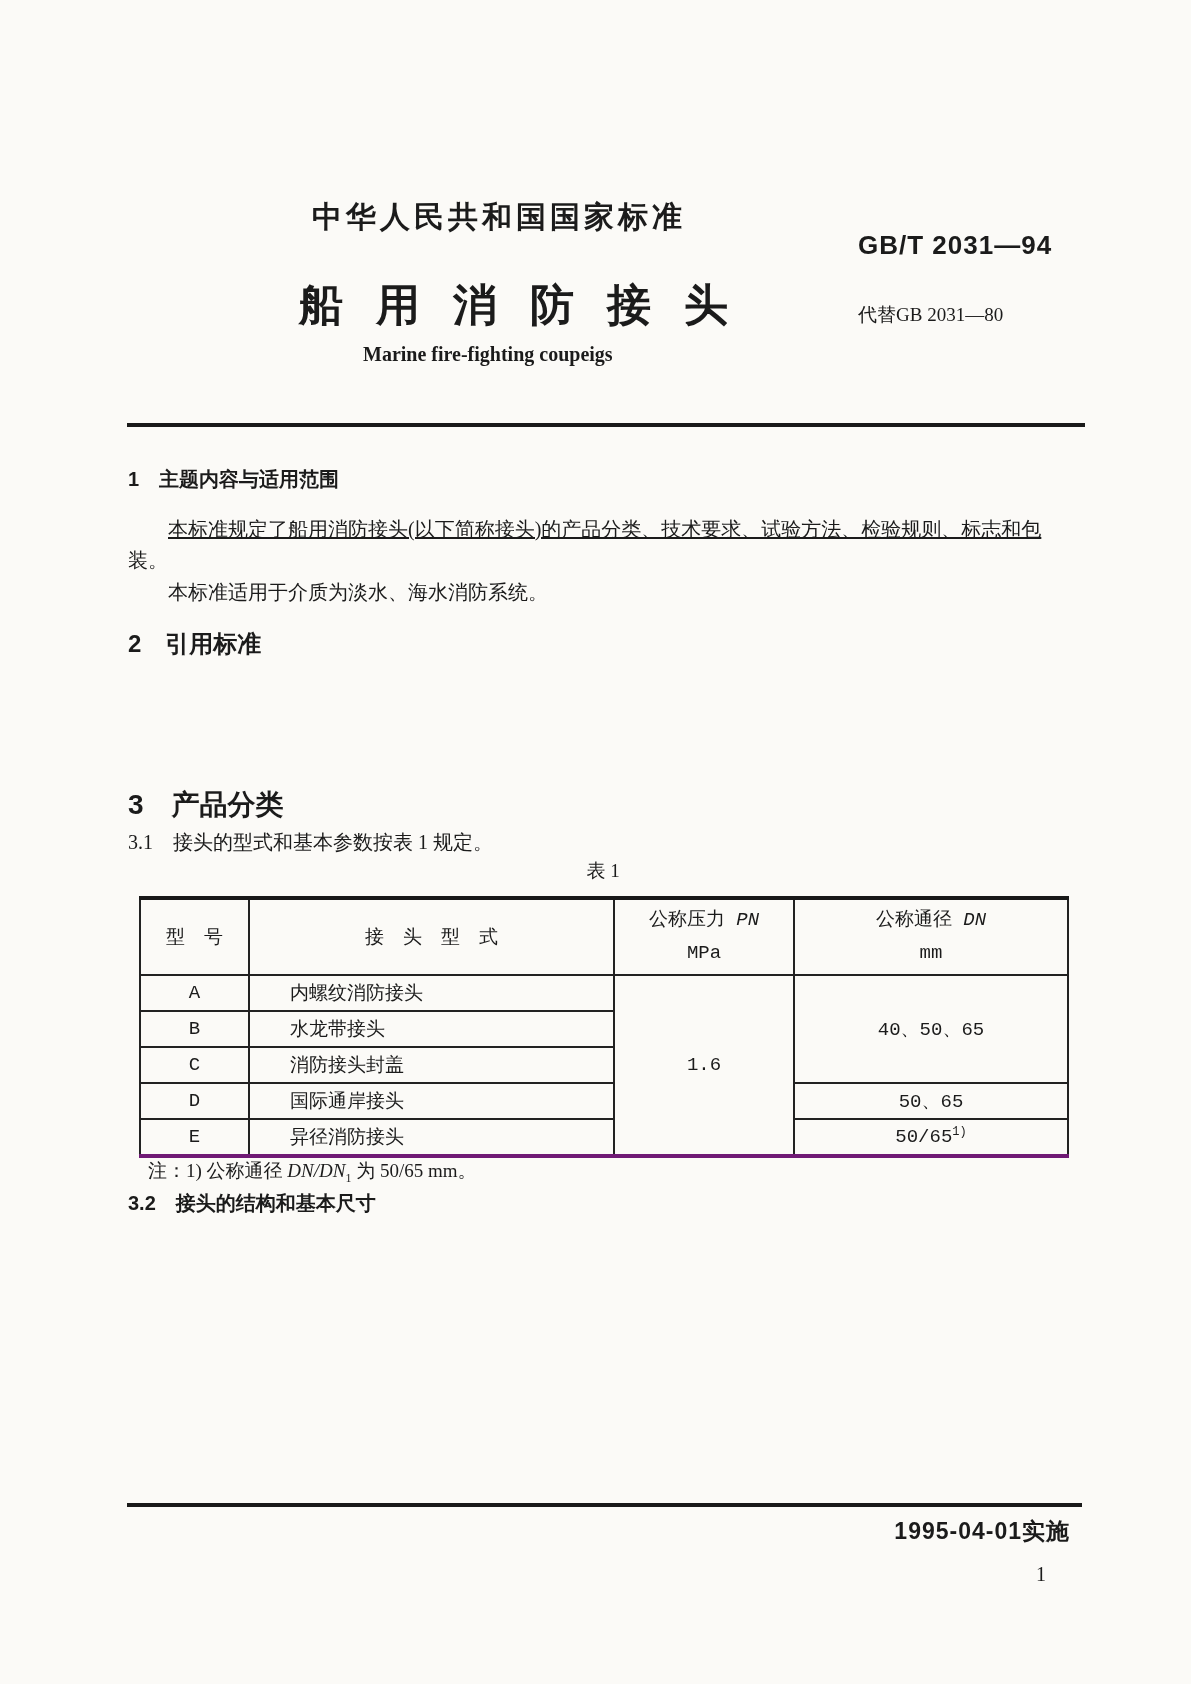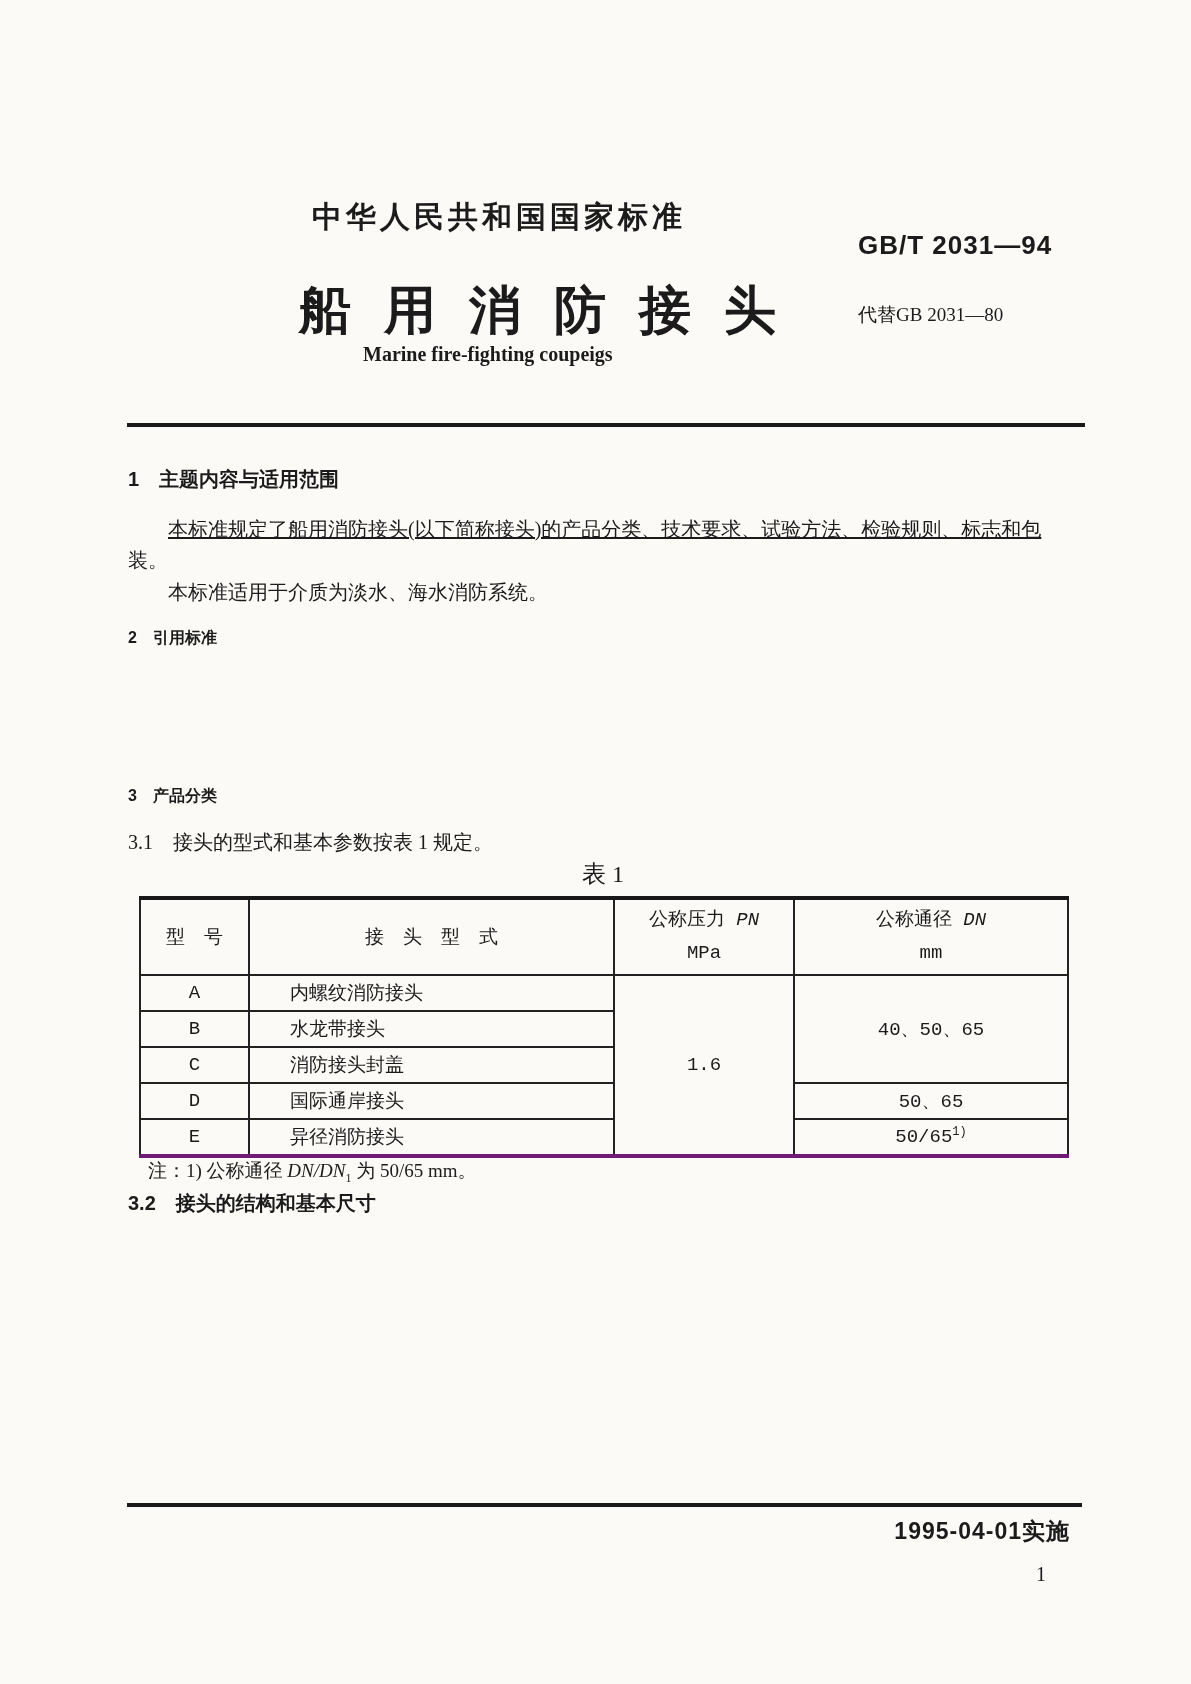--- a/index.html
+++ b/index.html
@@ -12,38 +12,38 @@
     overflow:hidden;
     font-family:"Liberation Serif","DejaVu Serif",serif;
   }
   .abs{position:absolute;white-space:nowrap;}
   .heiti{font-family:"Liberation Sans","DejaVu Sans",sans-serif;font-weight:700;}
   .song{font-family:"Liberation Serif","DejaVu Serif",serif;}
 
   
   #std-type{left:312px;top:197px;font-size:30px;letter-spacing:4px;}
   #std-code{left:858px;top:230px;font-size:26px;letter-spacing:1px;font-family:"Liberation Sans","DejaVu Sans",sans-serif;font-weight:700;}
-  #title-cn{left:299px;top:276px;font-size:52px;letter-spacing:33px;}
+  #title-cn{left:299px;top:276px;font-size:44px;letter-spacing:33px;}
   #replaces{left:858px;top:302px;font-size:19px;}
   #title-en{left:363px;top:343px;font-size:20px;font-weight:700;}
   .rule{background:#1a1a1a;}
   #rule-top{left:127px;top:423px;width:958px;height:4px;}
 
   
   #s1-h{left:128px;top:466px;font-size:20px;}
   #p1-l1{left:168px;top:516px;font-size:20px;text-decoration:underline;}
   #p1-l2{left:128px;top:547px;font-size:20px;}
   #p2{left:168px;top:579px;font-size:20px;}
-  #s2-h{left:128px;top:628px;font-size:16px;}
+  #s2-h{left:128px;top:628px;font-size:24px;}
   #refs{left:180px;top:674px;font-size:20px;line-height:32px;}
-  #s3-h{left:128px;top:786px;font-size:16px;}
+  #s3-h{left:128px;top:786px;font-size:28px;}
   #s31{left:128px;top:829px;font-size:20px;}
 
   
-  #tbl-caption{left:139px;top:858px;width:928px;text-align:center;font-size:24px;}
+  #tbl-caption{left:139px;top:858px;width:928px;text-align:center;font-size:19px;}
   #tbl-wrap{left:139px;top:896px;}
   table#t1{border-collapse:collapse;table-layout:fixed;width:928px;
     border-top:4px solid #181818;border-bottom:4px solid #701a75;
     font-family:Liberation Mono, monospace;}
   #t1 td,#t1 th{border:2px solid #222;font-weight:400;font-size:19px;
     text-align:center;vertical-align:middle;padding:0;color:#1b1b1b;}
   #t1 th{height:74px;}
   #t1 td{height:34px;}
   #t1 .type-cell{text-align:left;padding-left:40px;}
   #t1 .hdr-2line{line-height:33px;}

